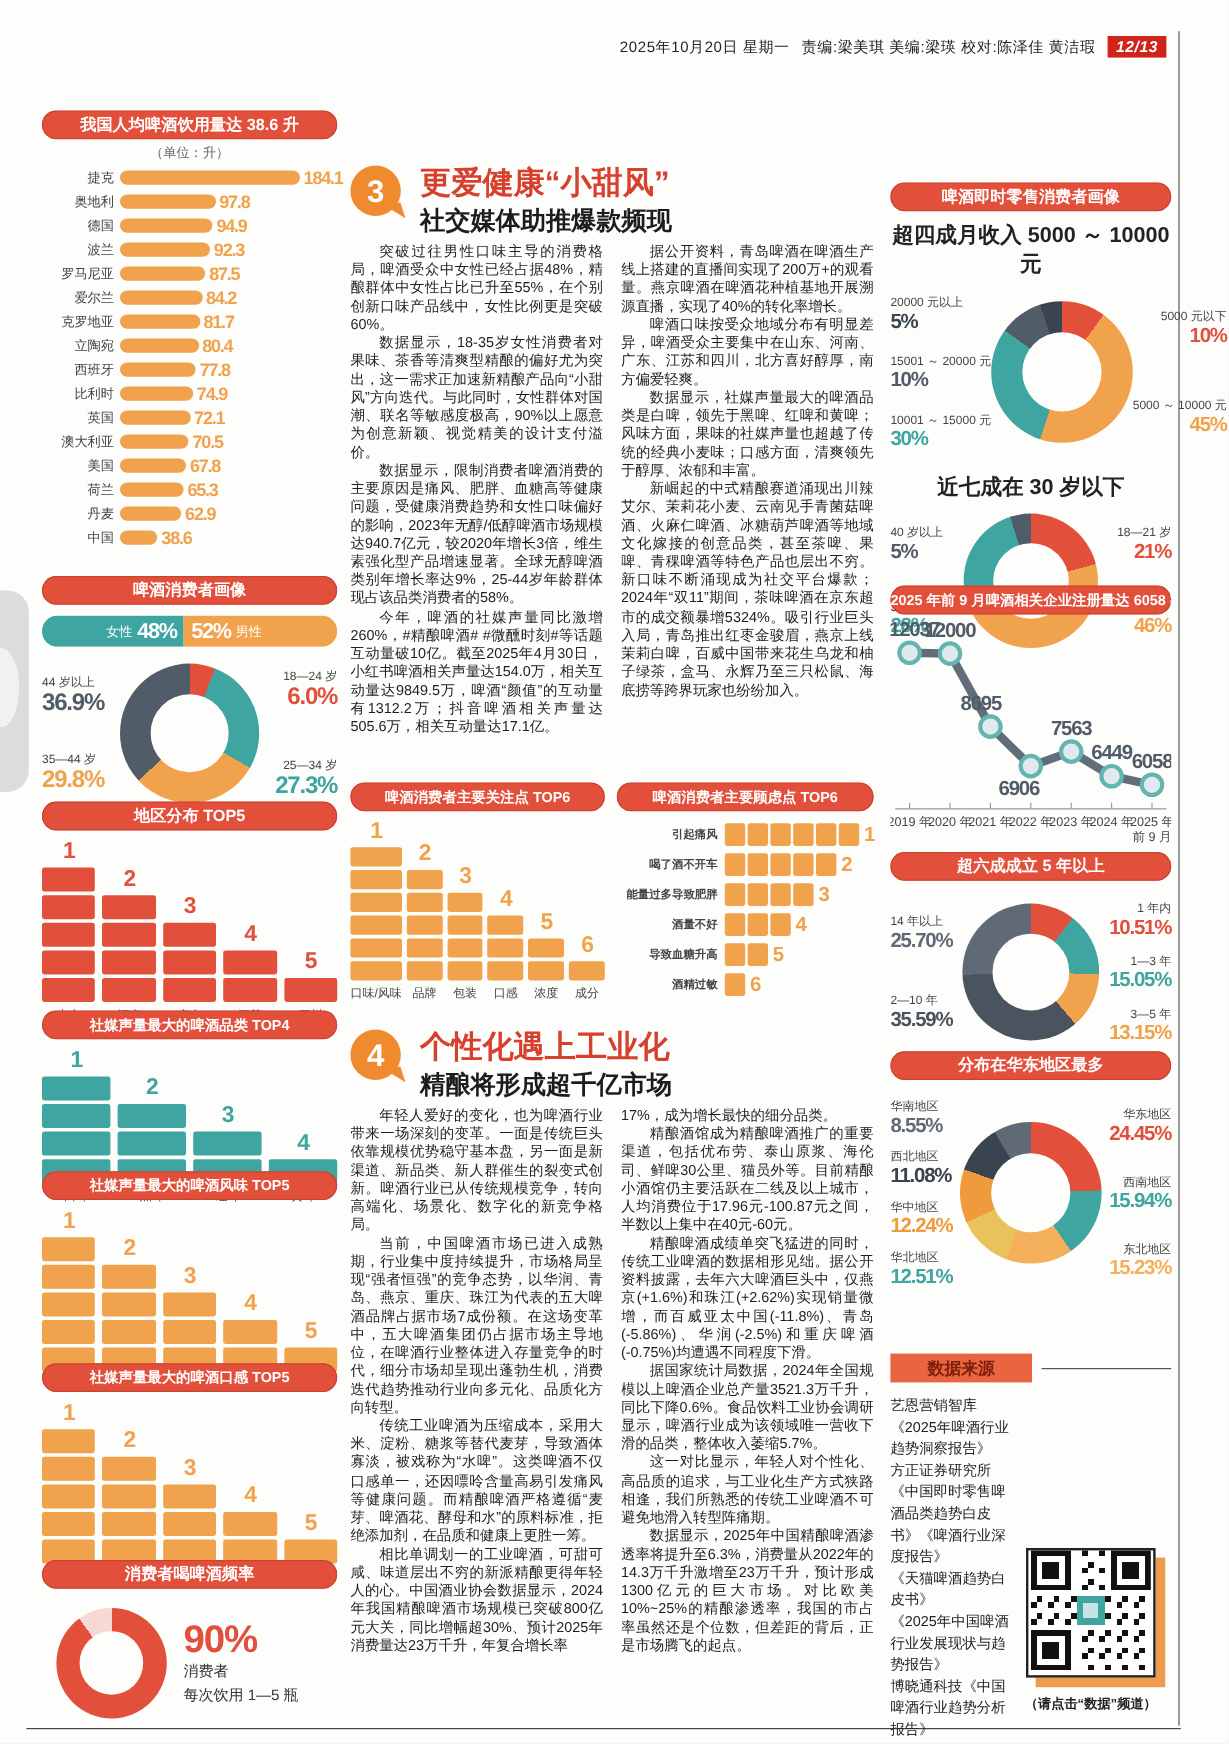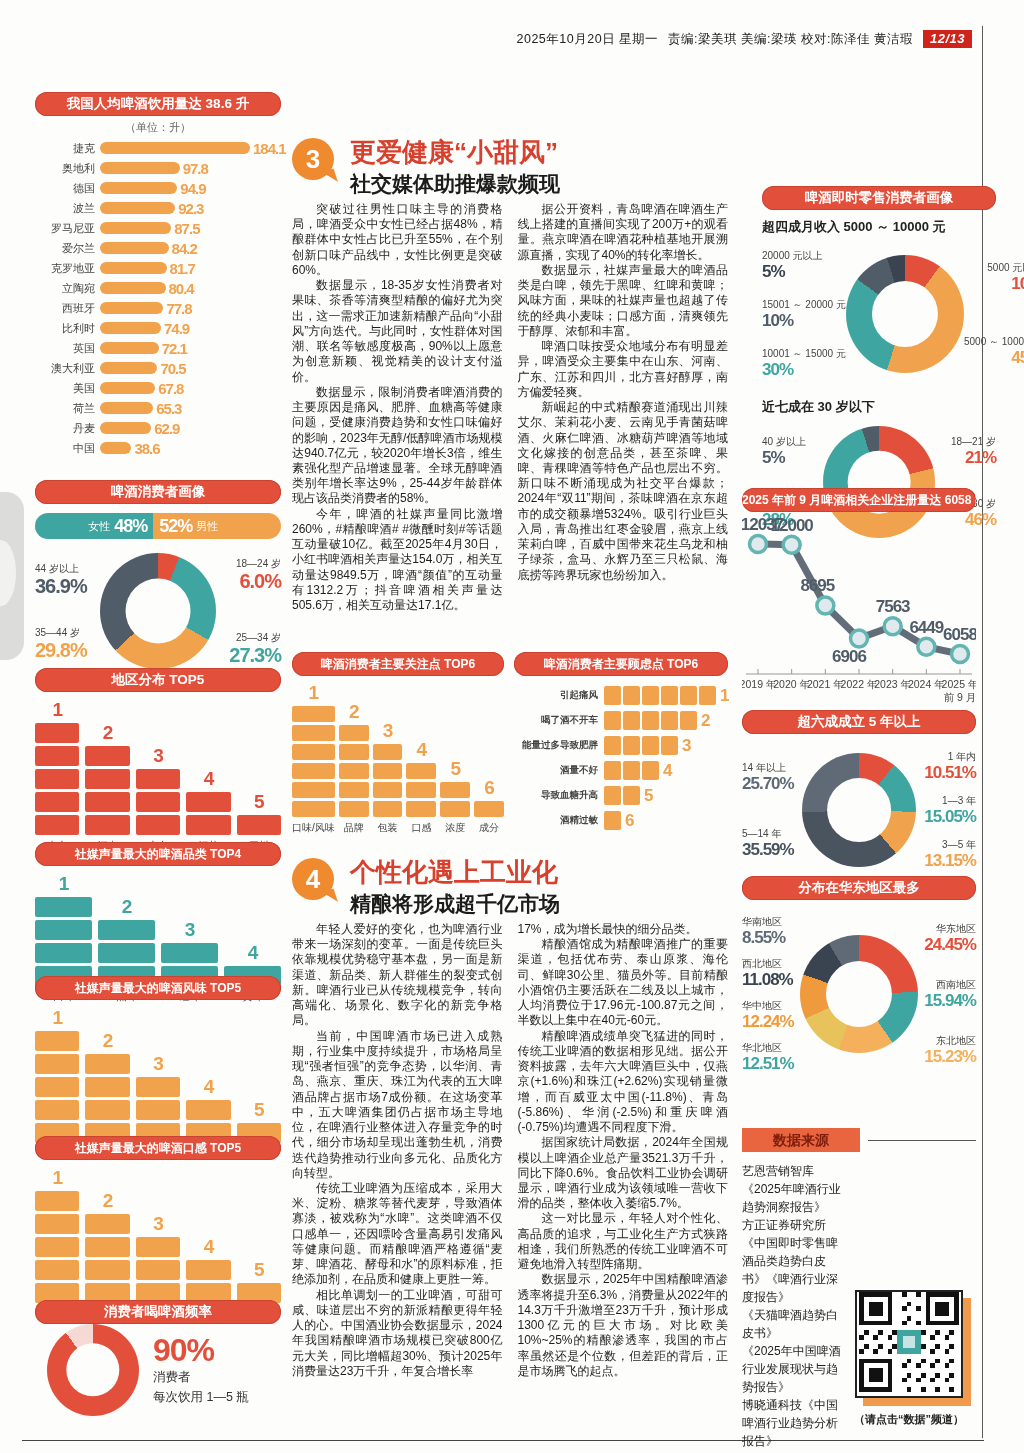--- a/index.html
+++ b/index.html
@@ -28,21 +28,21 @@
   .gpct{font-size:18px;font-weight:bold;letter-spacing:-1px;}
   
   .dwrap{display:flex;align-items:center;justify-content:space-between;height:100%;}
   .donut{border-radius:50%;position:relative;flex:none;}
   .donut .hole{position:absolute;left:50%;top:50%;width:56%;height:56%;transform:translate(-50%,-50%);background:#fdfdfb;border-radius:50%;}
   .dstack{display:flex;flex-direction:column;justify-content:space-around;height:100%;}
   .dstack.right{text-align:right;}
   .dl-name{font-size:10px;color:#444;white-space:nowrap;}
   .dl-pct{font-size:17px;font-weight:bold;letter-spacing:-1px;line-height:1.05;}
   .bigpct .dl-pct{font-size:20px;}
-  .subhead{font-size:13px;font-weight:bold;color:#222;text-align:left;}
+  .subhead{font-size:18px;font-weight:bold;color:#222;text-align:center;}
   
   .vchart{display:flex;gap:6px;}
   .vcol{flex:1;text-align:center;}
   .vstack{display:flex;flex-direction:column;justify-content:flex-end;}
   .vnum{font-weight:bold;font-size:19px;letter-spacing:-1px;line-height:20px;}
   .vblock{border-radius:2px;margin-top:3px;}
   .vlabel{font-size:10px;color:#444;margin-top:4px;white-space:nowrap;}
   
   .hrow{display:flex;align-items:center;height:25px;}
   .hlab{width:84px;font-size:9.5px;color:#444;text-align:right;padding-right:6px;flex:none;white-space:nowrap;font-weight:bold;}
@@ -402,21 +402,21 @@
             <div class="vnum" style="color: rgb(240, 162, 76);">5</div>
             <div class="vblock" style="height: 20px; background: rgb(240, 162, 76);"></div>
           </div>
           <div class="vlabel">薄</div>
         </div>
       </div>
   </div>
 
   <div class="abs" style="left:35px;top:1300px;width:246px;">
     <div class="pill">消费者喝啤酒频率</div>
-    <div class="freq" style="padding-left:12px;">
+    <div class="freq" style="margin-top:16px;padding-left:12px;">
       <div id="freq-ring" class="fring" style="background: conic-gradient(rgb(226, 80, 60) 0deg, rgb(226, 80, 60) 90%, rgb(246, 217, 210) 90%, rgb(246, 217, 210) 100%);">
           <div class="hole"></div>
         </div>
       <div>
         <div class="fpct">90%</div>
         <div class="ftxt">消费者</div>
         <div class="ftxt">每次饮用 1—5 瓶</div>
       </div>
     </div>
   </div>
@@ -430,22 +430,22 @@
   </div>
   <div class="abs tcols" style="left:292px;top:202px;width:436px;height:444px;">
     <div class="tcol" style="height:444px;">
       <p>突破过往男性口味主导的消费格局，啤酒受众中女性已经占据48%，精酿群体中女性占比已升至55%，在个别创新口味产品线中，女性比例更是突破60%。</p>
       <p>数据显示，18-35岁女性消费者对果味、茶香等清爽型精酿的偏好尤为突出，这一需求正加速新精酿产品向“小甜风”方向迭代。与此同时，女性群体对国潮、联名等敏感度极高，90%以上愿意为创意新颖、视觉精美的设计支付溢价。</p>
       <p>数据显示，限制消费者啤酒消费的主要原因是痛风、肥胖、血糖高等健康问题，受健康消费趋势和女性口味偏好的影响，2023年无醇/低醇啤酒市场规模达940.7亿元，较2020年增长3倍，维生素强化型产品增速显著。全球无醇啤酒类别年增长率达9%，25-44岁年龄群体现占该品类消费者的58%。</p>
       <p>今年，啤酒的社媒声量同比激增260%，#精酿啤酒# #微醺时刻#等话题互动量破10亿。截至2025年4月30日，小红书啤酒相关声量达154.0万，相关互动量达9849.5万，啤酒“颜值”的互动量有1312.2万；抖音啤酒相关声量达505.6万，相关互动量达17.1亿。</p>
     </div>
     <div class="tcol" style="height:444px;">
       <p>据公开资料，青岛啤酒在啤酒生产线上搭建的直播间实现了200万+的观看量。燕京啤酒在啤酒花种植基地开展溯源直播，实现了40%的转化率增长。</p>
+      <p>啤酒口味按受众地域分布有明显差异，啤酒受众主要集中在山东、河南、广东、江苏和四川，北方喜好醇厚，南方偏爱轻爽。</p>
       <p>数据显示，社媒声量最大的啤酒品类是白啤，领先于黑啤、红啤和黄啤；风味方面，果味的社媒声量也超越了传统的经典小麦味；口感方面，清爽领先于醇厚、浓郁和丰富。</p>
-      <p>啤酒口味按受众地域分布有明显差异，啤酒受众主要集中在山东、河南、广东、江苏和四川，北方喜好醇厚，南方偏爱轻爽。</p>
       <p>新崛起的中式精酿赛道涌现出川辣艾尔、茉莉花小麦、云南见手青菌菇啤酒、火麻仁啤酒、冰糖葫芦啤酒等地域文化嫁接的创意品类，甚至茶啤、果啤、青稞啤酒等特色产品也层出不穷。新口味不断涌现成为社交平台爆款；2024年“双11”期间，茶味啤酒在京东超市的成交额暴增5324%。吸引行业巨头入局，青岛推出红枣金骏眉，燕京上线茉莉白啤，百威中国带来花生乌龙和柚子绿茶，盒马、永辉乃至三只松鼠、海底捞等跨界玩家也纷纷加入。</p>
     </div>
   </div>
 
   <div class="abs" style="left:292px;top:652px;width:212px;">
     <div class="pill small">啤酒消费者主要关注点 TOP6</div>
     <div id="v-focus" class="vchart" style="margin-top:7px;gap:4px;">
         <div class="vcol">
           <div class="vstack" style="height: 134px;">
             <div class="vnum" style="color: rgb(240, 162, 76);">1</div>
@@ -573,21 +573,21 @@
     <div class="tcol" style="height:516px;">
       <p style="text-indent:0;">17%，成为增长最快的细分品类。</p>
       <p>精酿酒馆成为精酿啤酒推广的重要渠道，包括优布劳、泰山原浆、海伦司、鲜啤30公里、猫员外等。目前精酿小酒馆仍主要活跃在二线及以上城市，人均消费位于17.96元-100.87元之间，半数以上集中在40元-60元。</p>
       <p>精酿啤酒成绩单突飞猛进的同时，传统工业啤酒的数据相形见绌。据公开资料披露，去年六大啤酒巨头中，仅燕京(+1.6%)和珠江(+2.62%)实现销量微增，而百威亚太中国(-11.8%)、青岛(-5.86%)、华润(-2.5%)和重庆啤酒(-0.75%)均遭遇不同程度下滑。</p>
       <p>据国家统计局数据，2024年全国规模以上啤酒企业总产量3521.3万千升，同比下降0.6%。食品饮料工业协会调研显示，啤酒行业成为该领域唯一营收下滑的品类，整体收入萎缩5.7%。</p>
       <p>这一对比显示，年轻人对个性化、高品质的追求，与工业化生产方式狭路相逢，我们所熟悉的传统工业啤酒不可避免地滑入转型阵痛期。</p>
       <p>数据显示，2025年中国精酿啤酒渗透率将提升至6.3%，消费量从2022年的14.3万千升激增至23万千升，预计形成1300亿元的巨大市场。对比欧美10%~25%的精酿渗透率，我国的市占率虽然还是个位数，但差距的背后，正是市场腾飞的起点。</p>
     </div>
   </div>
 
-  <div class="abs" style="left:762px;top:152px;width:234px;margin-top:34px;">
+  <div class="abs" style="left:742px;top:152px;width:234px;">
     <div class="pill">啤酒即时零售消费者画像</div>
     <div class="subhead" style="margin-top:8px;">超四成月收入 5000 ～ 10000 元</div>
     <div id="d-income" class="dwrap" style="height:148px;margin-top:4px;">
         <div class="dstack left" style="flex: 1 1 0%;">
           <div>
             <div class="dl-name">20000 元以上</div>
             <div class="dl-pct" style="color: rgb(58, 68, 80);">5%</div>
           </div>
           <div>
             <div class="dl-name">15001 ～ 20000 元</div>
@@ -679,21 +679,21 @@
 
   <div class="abs" style="left:742px;top:710px;width:234px;">
     <div class="pill">超六成成立 5 年以上</div>
     <div id="d-compage" class="dwrap" style="height:132px;margin-top:10px;">
         <div class="dstack left" style="flex: 1 1 0%;">
           <div>
             <div class="dl-name">14 年以上</div>
             <div class="dl-pct" style="color: rgb(95, 106, 118);">25.70%</div>
           </div>
           <div>
-            <div class="dl-name">5—14 年</div>
+            <div class="dl-name">2—10 年</div>
             <div class="dl-pct" style="color: rgb(73, 84, 95);">35.59%</div>
           </div>
         </div>
         <div class="donut" style="width: 114px; height: 114px; background: conic-gradient(rgb(226, 80, 60) 0%, rgb(226, 80, 60) 10.51%, rgb(63, 165, 160) 10.51%, rgb(63, 165, 160) 25.56%, rgb(240, 162, 76) 25.56%, rgb(240, 162, 76) 38.71%, rgb(73, 84, 95) 38.71%, rgb(73, 84, 95) 74.3%, rgb(95, 106, 118) 74.3%, rgb(95, 106, 118) 100%);">
           <div class="hole"></div>
         </div>
         <div class="dstack right" style="flex: 1 1 0%;">
           <div>
             <div class="dl-name">1 年内</div>
             <div class="dl-pct" style="color: rgb(226, 80, 60);">10.51%</div>

